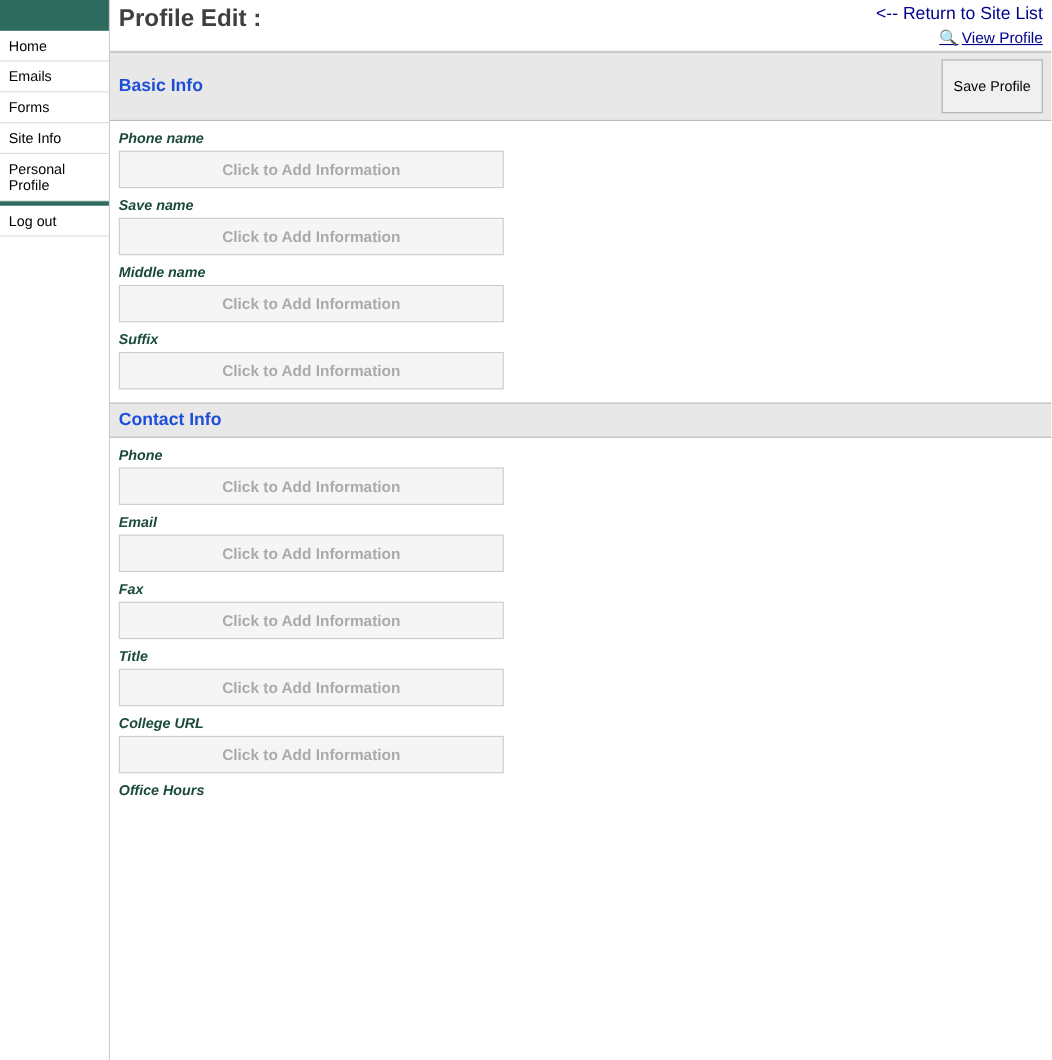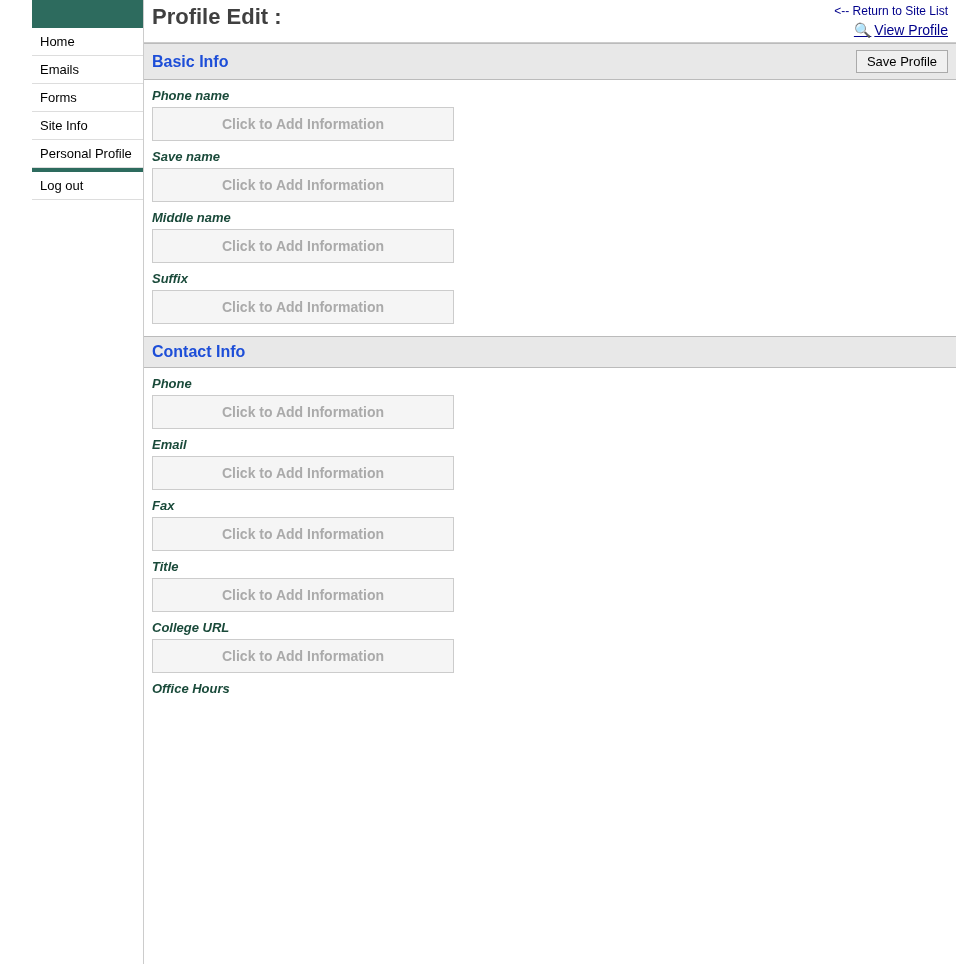--- a/index.html
+++ b/index.html
@@ -12,26 +12,25 @@
       font-family: Arial, sans-serif;
       font-size: 13px;
       background: #fff;
       display: flex;
       width: 956px;
       min-height: 964px;
     }
 
     
     #sidebar {
-      width: 144px;
+      width: 100px;
       min-height: 964px;
       background: #fff;
       border-right: 1px solid #ccc;
       flex-shrink: 0;
-      padding-left: 32px;
     }
 
     .sidebar-header {
       background: #2d6b5e;
       height: 28px;
     }
 
     .sidebar-item {
       display: block;
       padding: 6px 8px;
@@ -75,21 +74,21 @@
     }
 
     #header-right {
       display: flex;
       flex-direction: column;
       align-items: flex-end;
       gap: 4px;
     }
 
     #return-link {
-      font-size: 12px;
+      font-size: 16px;
       color: #00008b;
       text-decoration: none;
       cursor: pointer;
     }
 
     #view-profile-link {
       font-size: 14px;
       color: #00008b;
       text-decoration: underline;
       cursor: pointer;
@@ -114,21 +113,21 @@
       align-items: center;
     }
 
     .section-title {
       font-size: 16px;
       font-weight: bold;
       color: #1d4ed8;
     }
 
     .save-profile-btn {
-      padding: 3px 10px;
+      padding: 16px 10px;
       background: #f0f0f0;
       border: 1px solid #aaa;
       cursor: pointer;
       font-size: 13px;
     }
 
     .field-group {
       margin-top: 8px;
       margin-bottom: 4px;
     }
@@ -137,21 +136,21 @@
       font-style: italic;
       font-weight: bold;
       color: #1a4a3a;
       font-size: 13px;
       margin-bottom: 4px;
       display: block;
     }
 
     .click-to-add {
       display: block;
-      width: 302px;
+      width: 350px;
       padding: 8px 12px;
       background: #f5f5f5;
       border: 1px solid #ccc;
       color: #aaa;
       font-size: 14px;
       font-weight: bold;
       text-align: center;
       cursor: pointer;
       font-family: Arial, sans-serif;
     }

